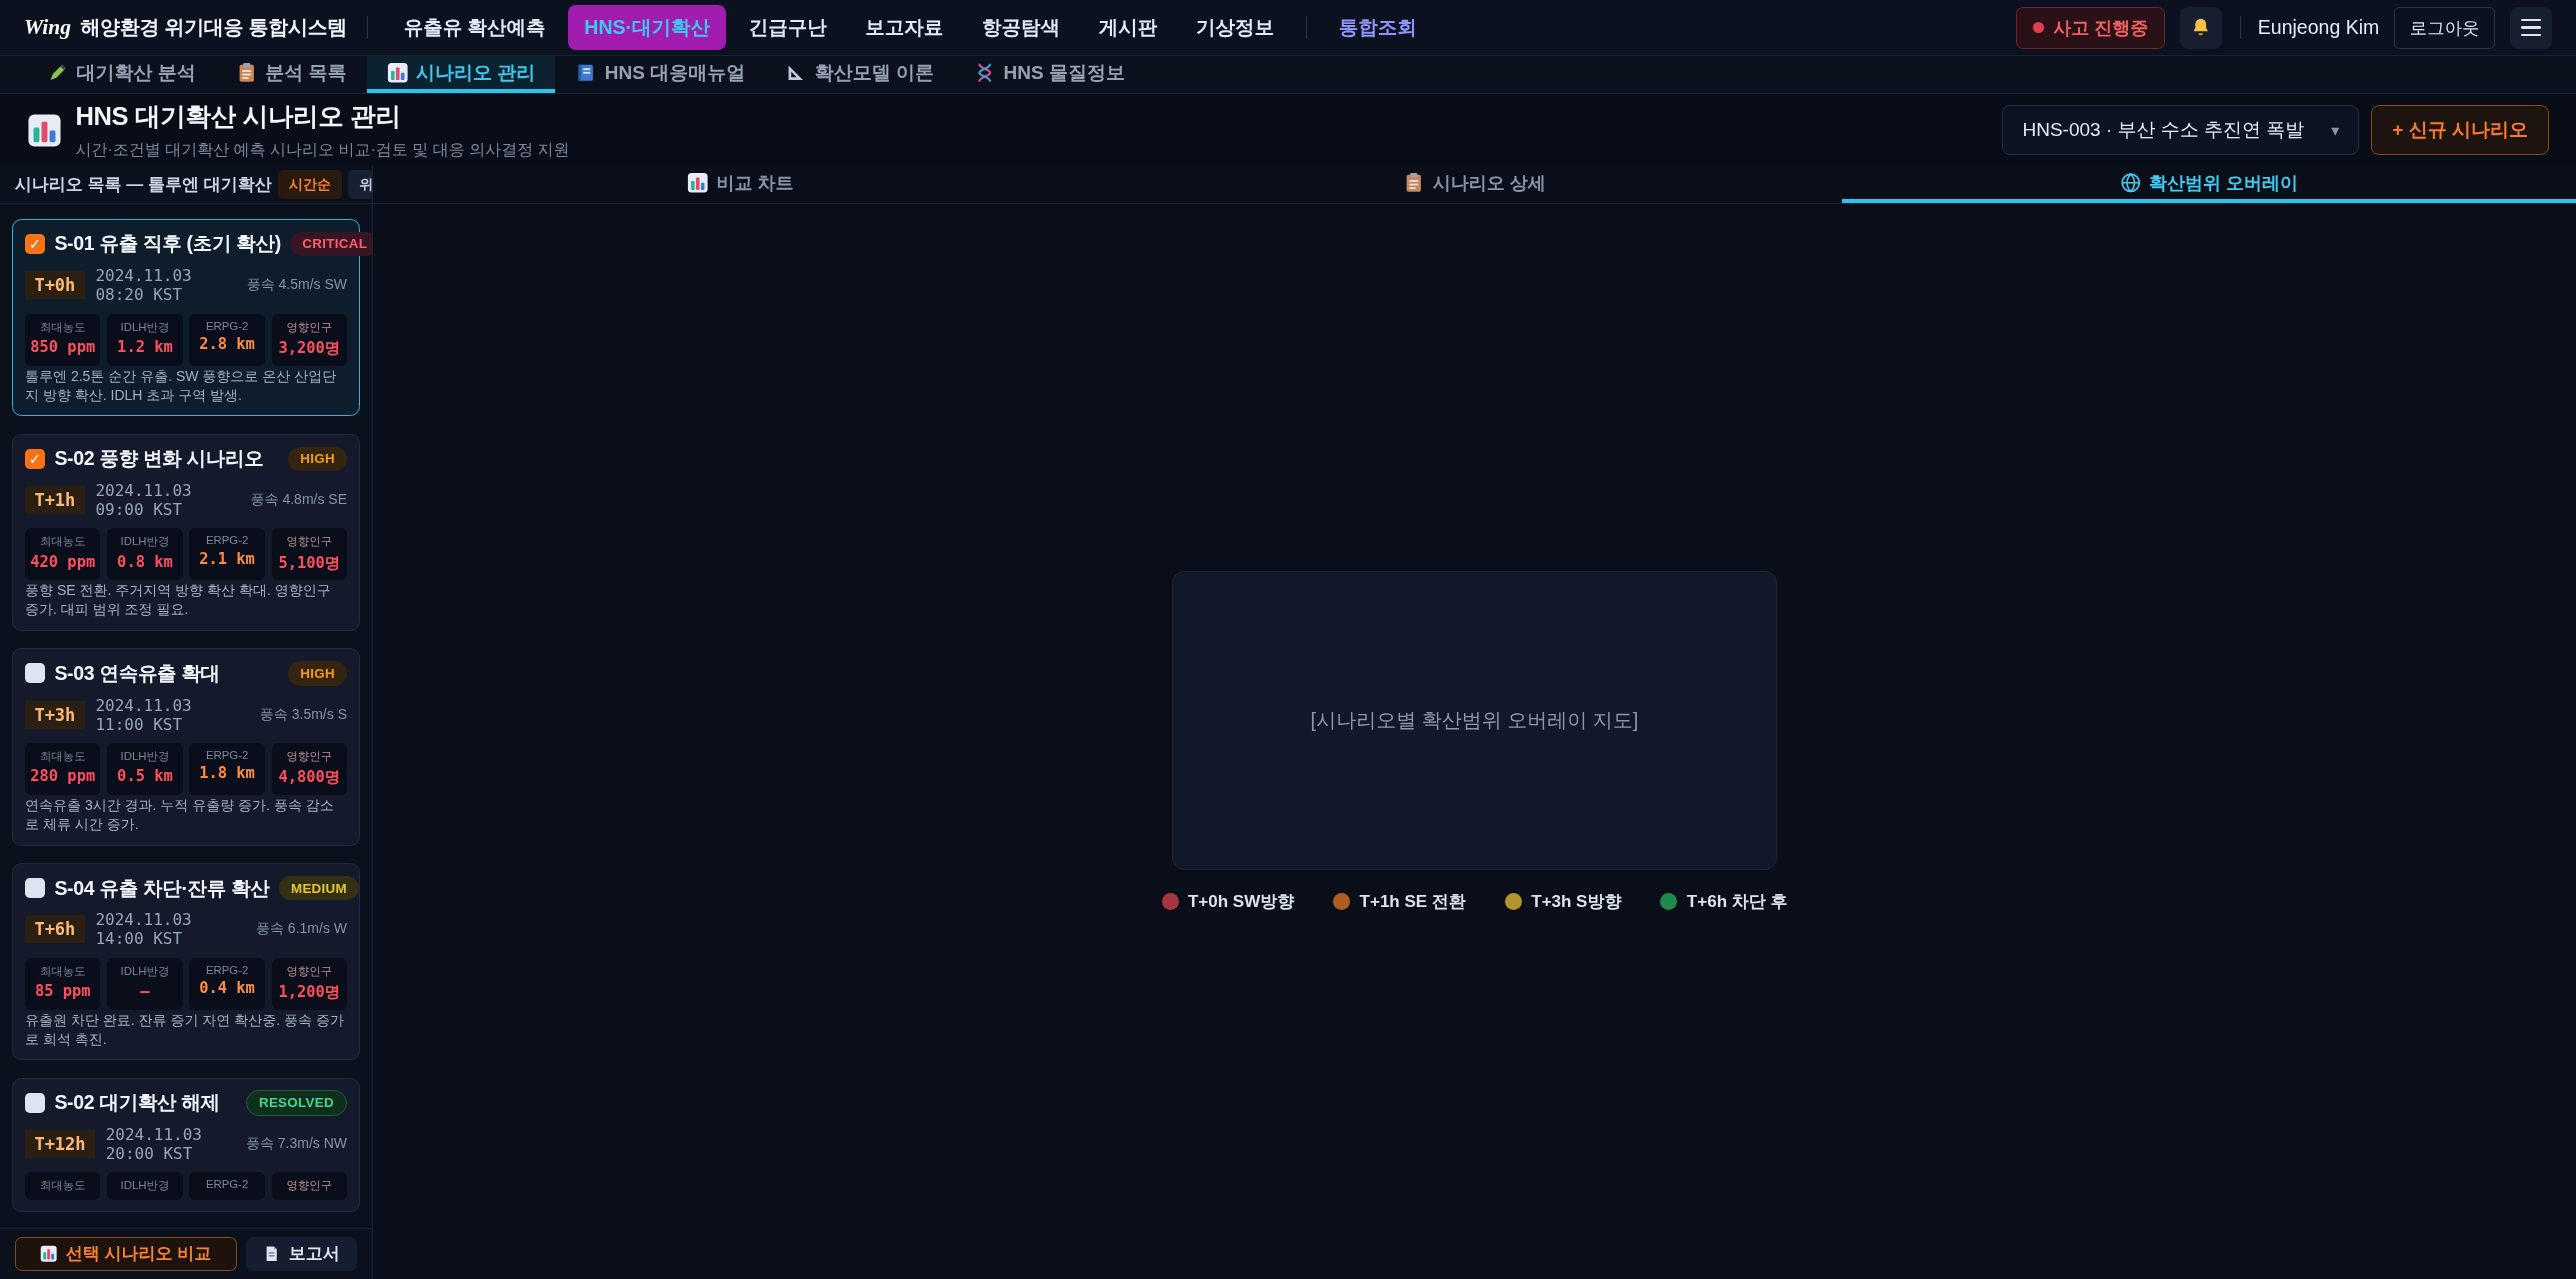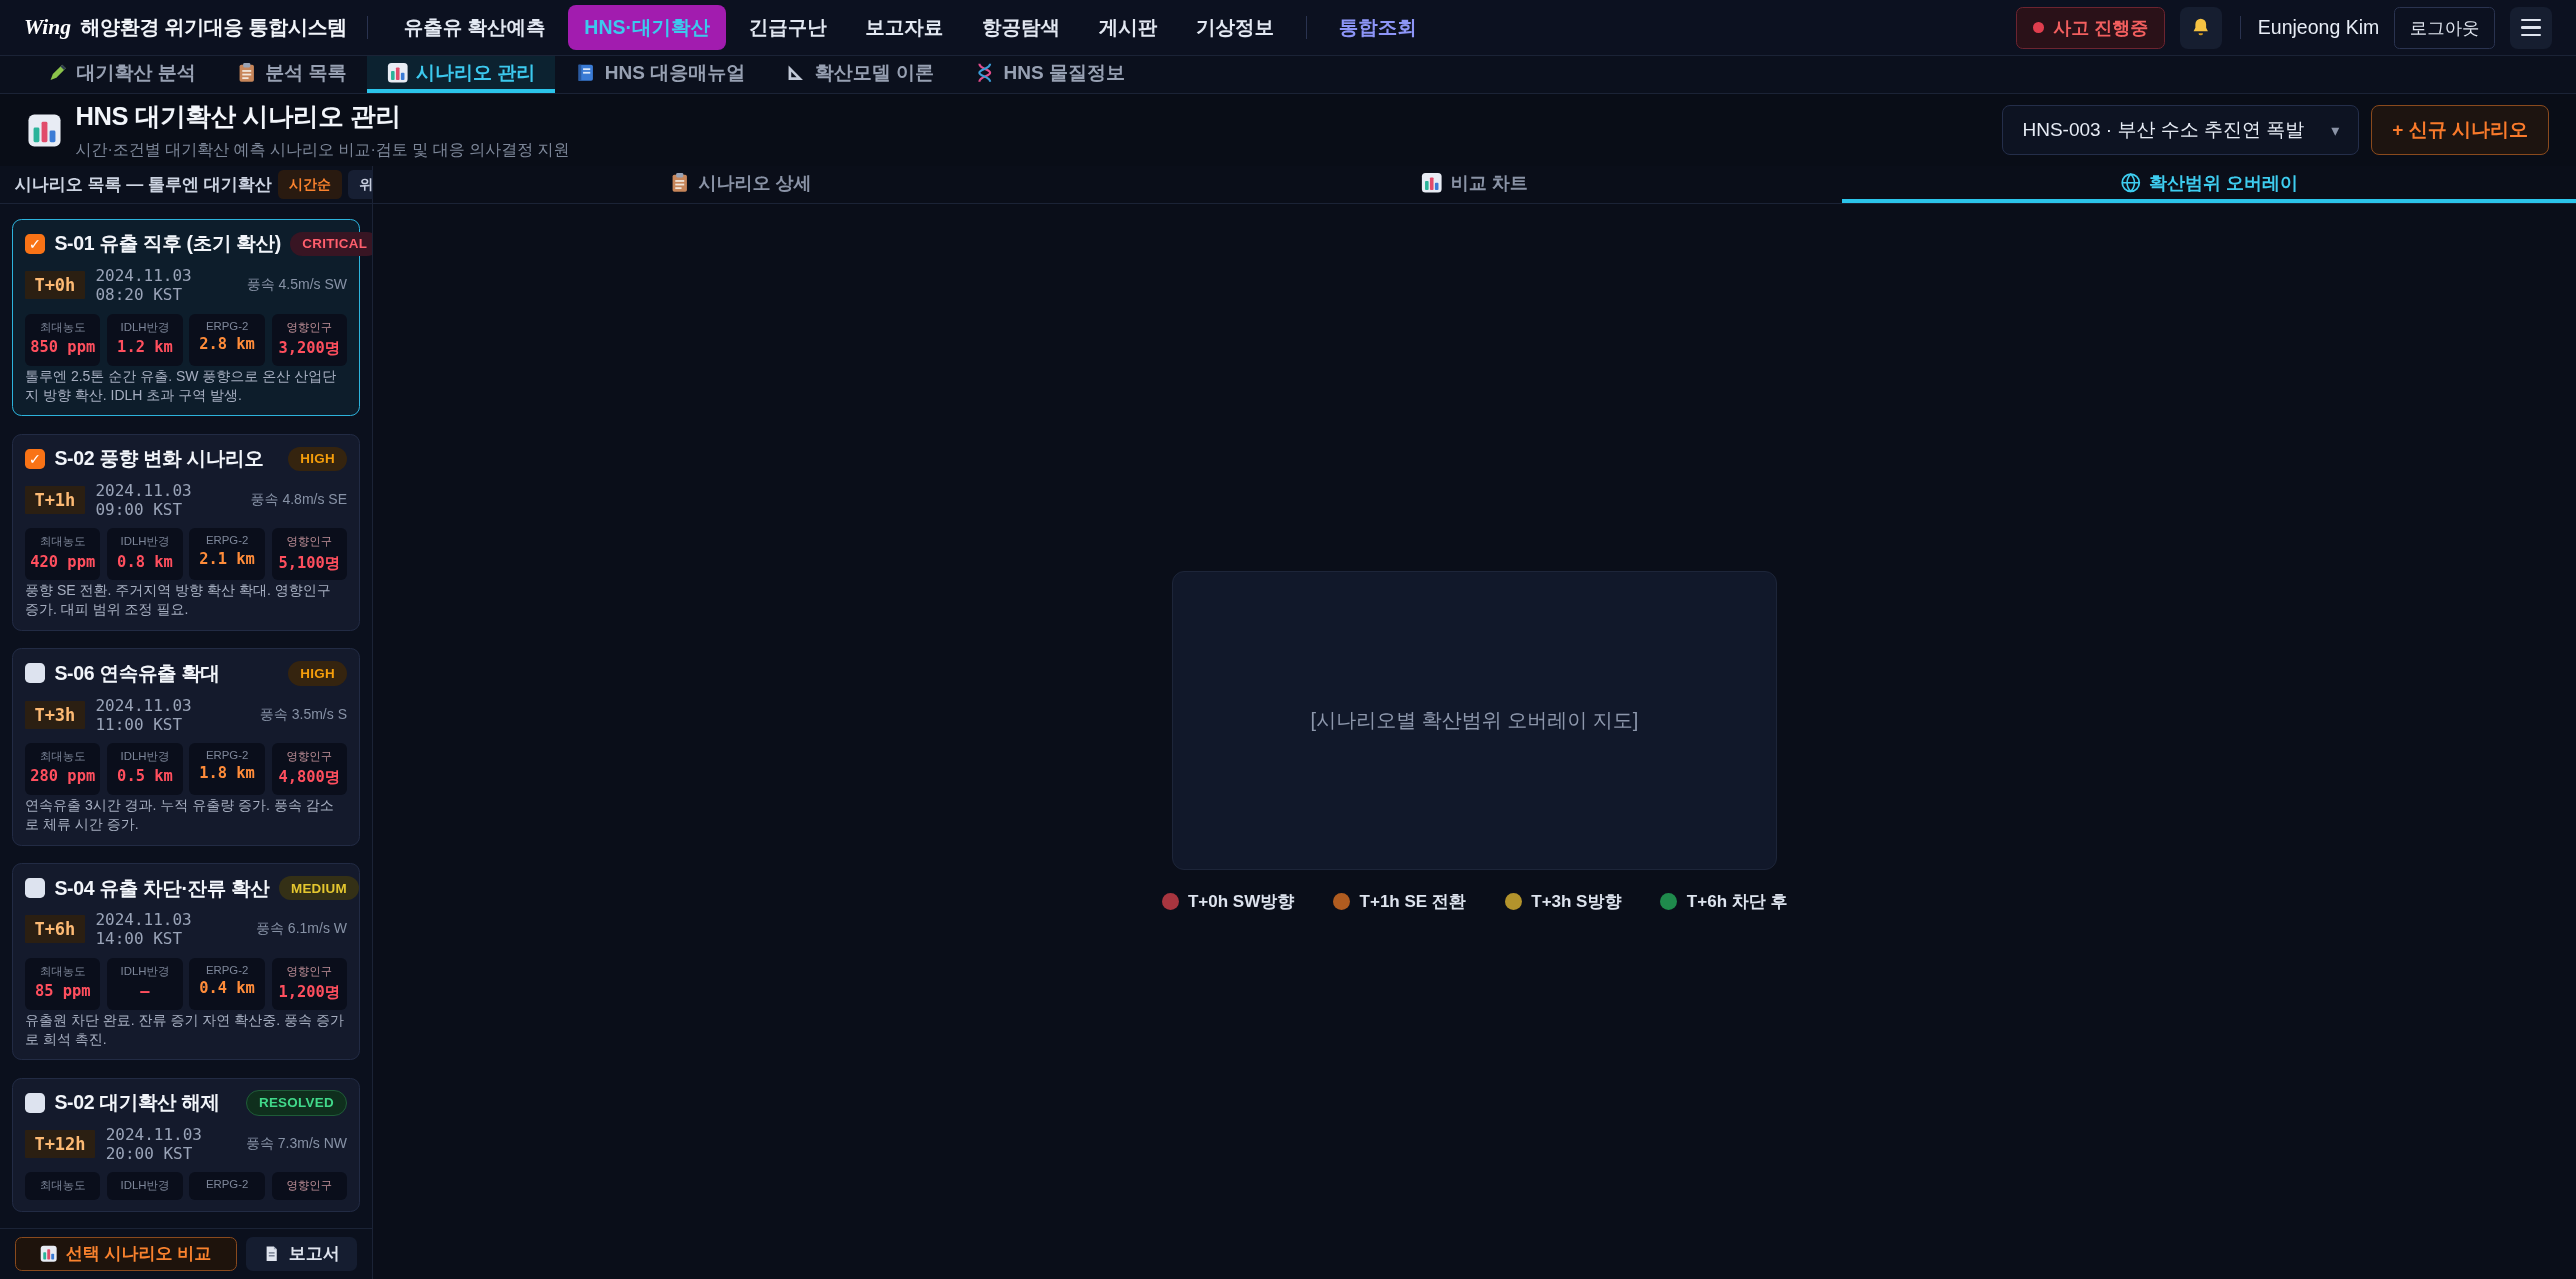--- a/index.html
+++ b/index.html
@@ -346,21 +346,21 @@
             <div class="m-label">영향인구</div>
             <div class="m-value">5,100명</div>
           </div>
         </div>
         <div class="card-desc">풍향 SE 전환. 주거지역 방향 확산 확대. 영향인구 증가. 대피 범위 조정 필요.</div>
       </div>
 
       <div class="card">
         <div class="card-head">
           <span class="checkbox"></span>
-          <span class="card-title">S-06 연속유출 확대</span>
+          <span class="card-title">S-03 연속유출 확대</span>
           <span class="sev sev-high">HIGH</span>
         </div>
         <div class="card-time">
           <span class="tbadge">T+3h</span>
           <span class="ts">2024.11.03 11:00 KST</span>
           <span class="wind">풍속 3.5m/s S</span>
         </div>
         <div class="metrics">
           <div class="metric">
             <div class="m-label">최대농도</div>
@@ -461,29 +461,29 @@
           </svg>
         <span>보고서</span>
       </button>
     </div>
   </aside>
 
   <main class="main">
     <div class="main-tabs">
       <div class="main-tab">
         <svg class="tab-ico" viewBox="0 0 24 24">
+            <use href="#ic-chart"></use>
+          </svg>
+        <span>비교 차트</span>
+      </div>
+      <div class="main-tab">
+        <svg class="tab-ico" viewBox="0 0 24 24">
             <use href="#ic-clipboard"></use>
           </svg>
         <span>시나리오 상세</span>
-      </div>
-      <div class="main-tab">
-        <svg class="tab-ico" viewBox="0 0 24 24">
-            <use href="#ic-chart"></use>
-          </svg>
-        <span>비교 차트</span>
       </div>
       <div class="main-tab active">
         <svg class="tab-ico" viewBox="0 0 24 24">
             <use href="#ic-map"></use>
           </svg>
         <span>확산범위 오버레이</span>
       </div>
     </div>
 
     <div class="map-area">

